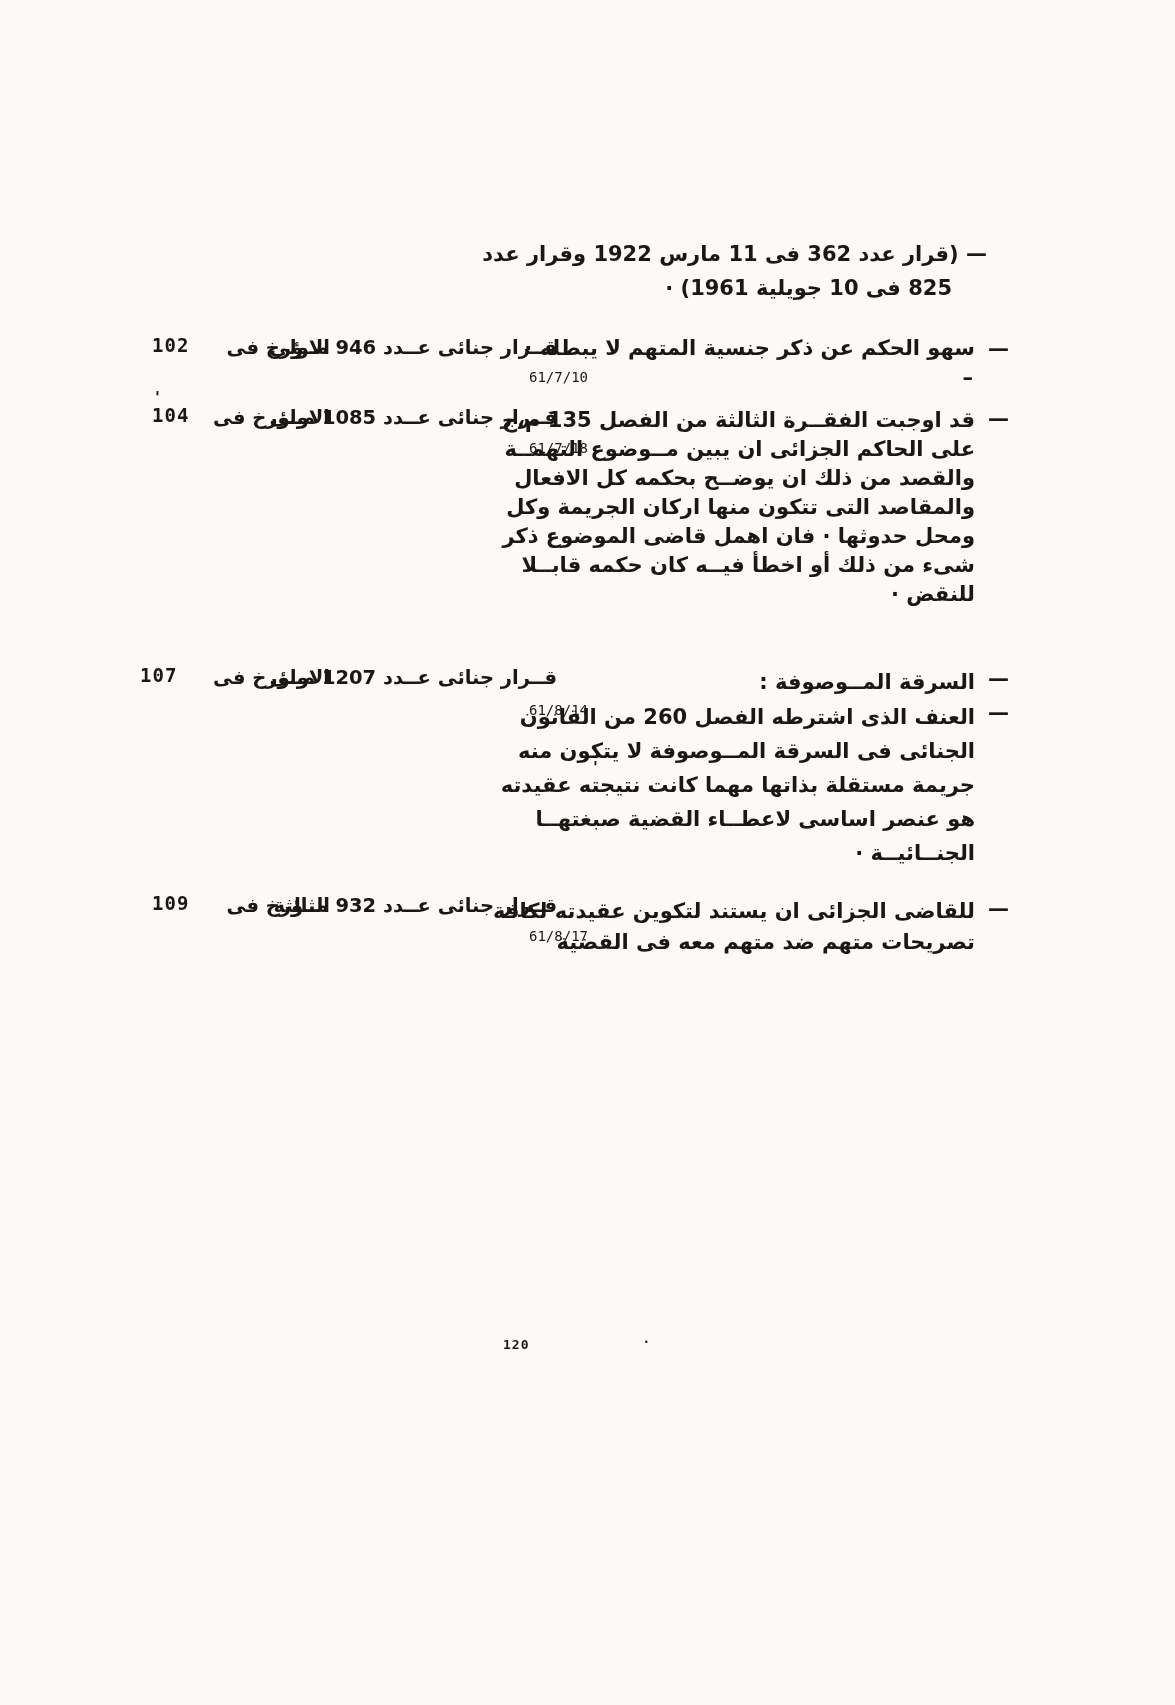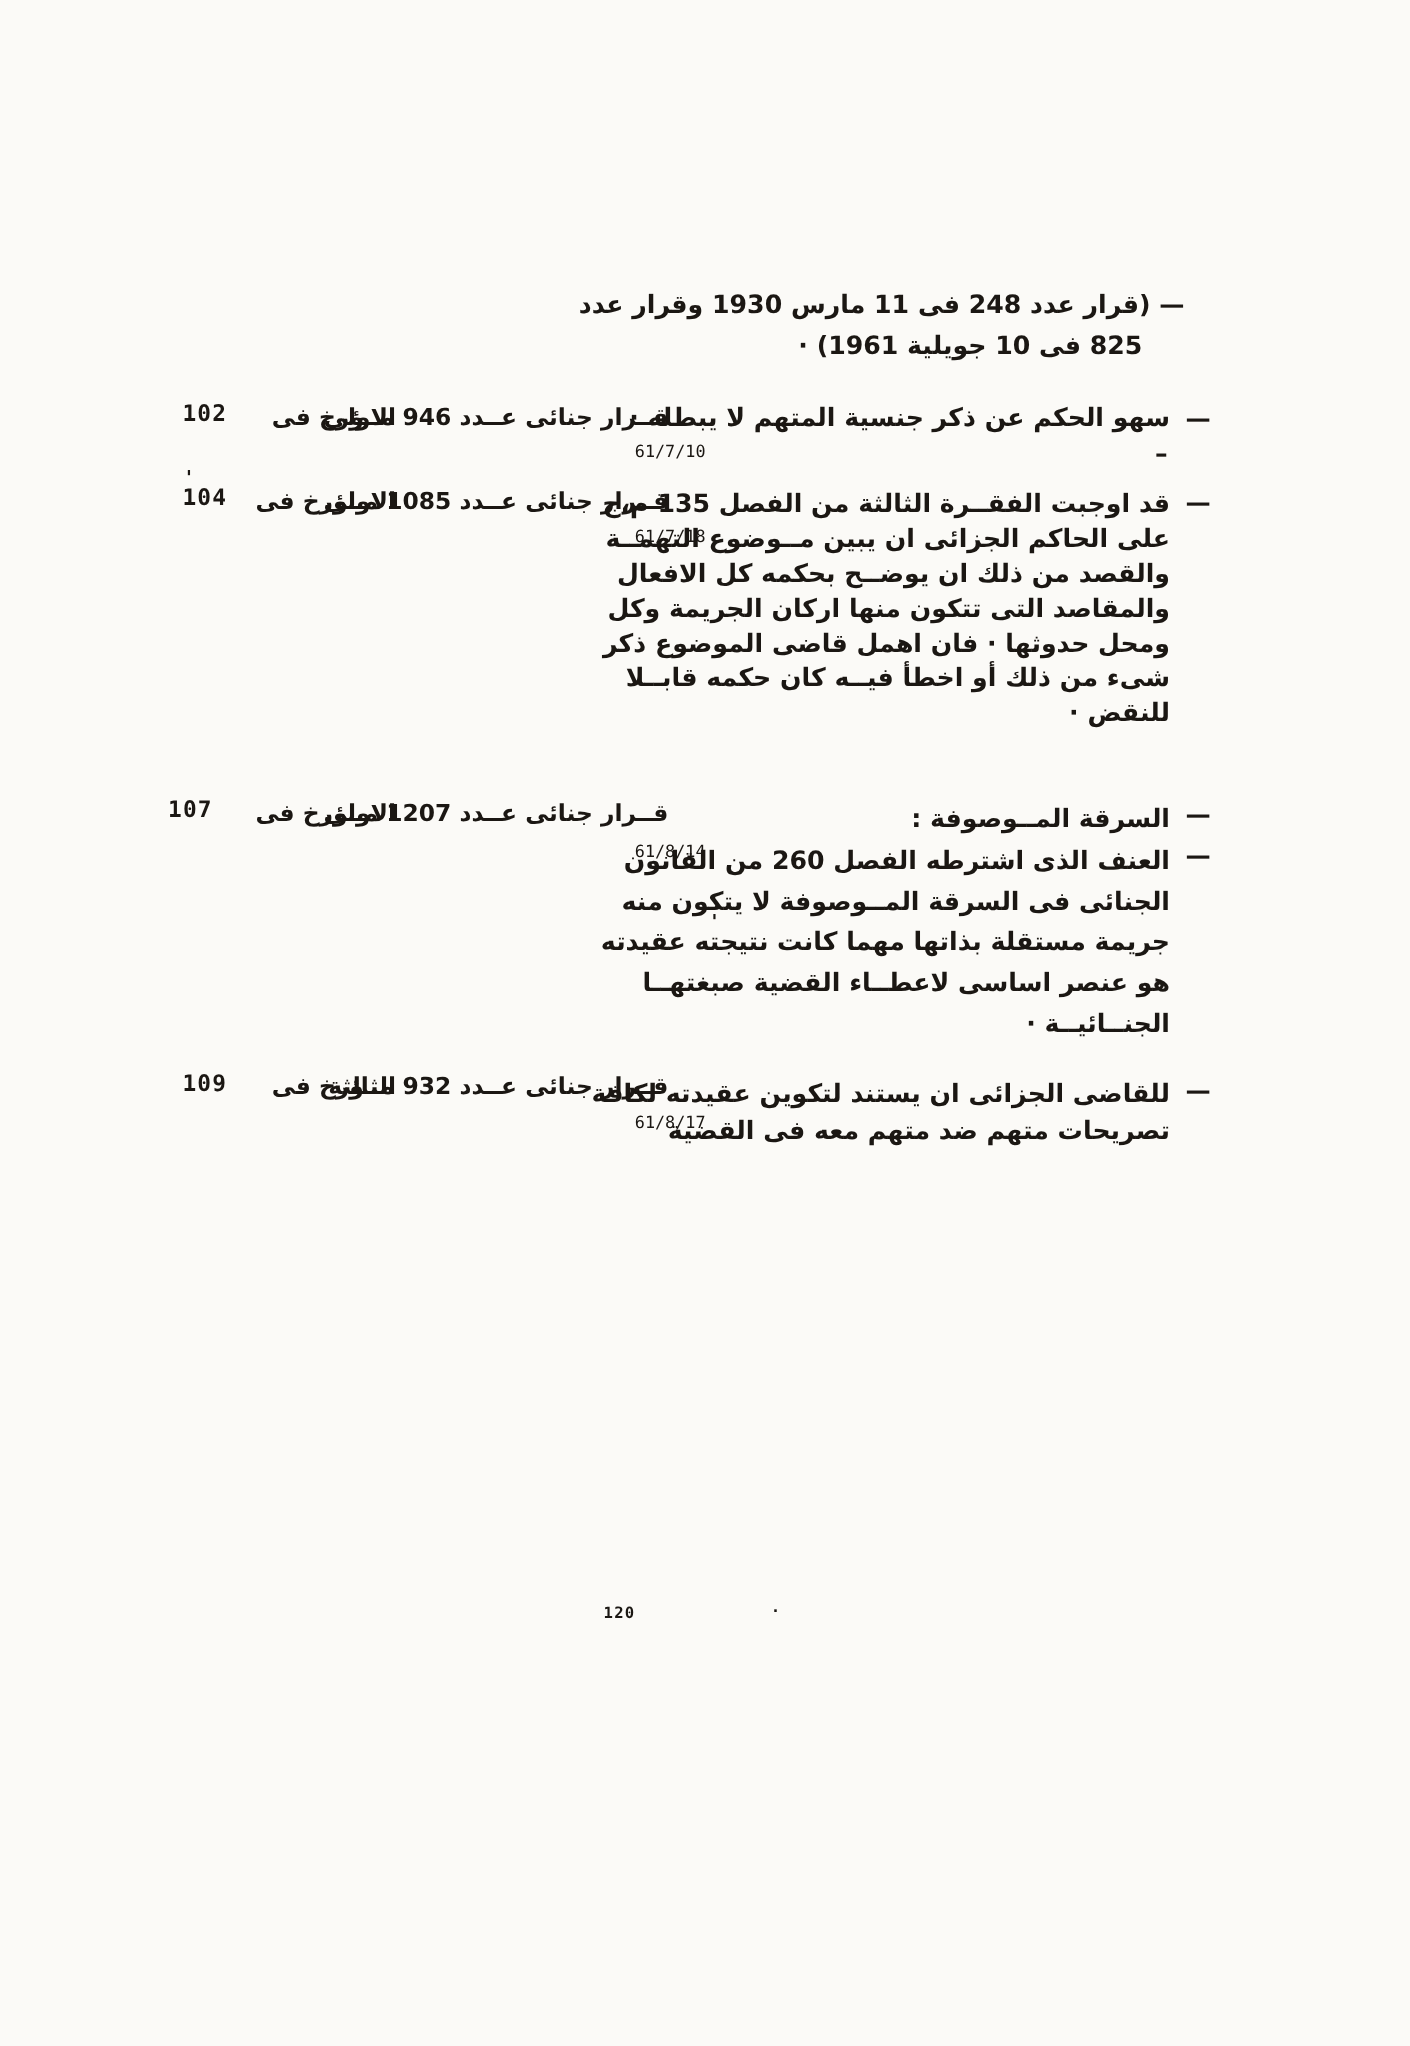--- a/index.html
+++ b/index.html
@@ -23,21 +23,21 @@
   .idx-num{position:absolute;font-family:"DejaVu Sans Mono",monospace;font-size:19px;font-weight:bold;letter-spacing:1px;}
   .date{position:absolute;font-family:"DejaVu Sans Mono",monospace;font-size:14px;font-weight:normal;direction:ltr;white-space:nowrap;}
   .mark{position:absolute;font-size:16px;font-weight:bold;}
   .short-dash{position:absolute;font-size:21px;font-weight:bold;}
   .footer-num{position:absolute;font-family:"DejaVu Sans Mono",monospace;font-size:13px;font-weight:bold;letter-spacing:1px;}
 </style>
 </head>
 <body>
 
 <div class="para lh33" style="top:238px;right:188px;">
-  <div class="tline">— (قرار عدد 248 فى 11 مارس 1930 وقرار عدد</div>
+  <div class="tline">— (قرار عدد 362 فى 11 مارس 1922 وقرار عدد</div>
 </div>
 <div class="para lh33" style="top:272px;right:223px;">
   <div class="tline">825 فى 10 جويلية 1961) ·</div>
 </div>
 
 <div class="para" style="top:336px;">
   <span class="hang">—</span>
   <div class="tline">سهو الحكم عن ذكر جنسية المتهم لا يبطله ·</div>
 </div>
 <span class="short-dash" style="top:366px;right:202px;">–</span>

